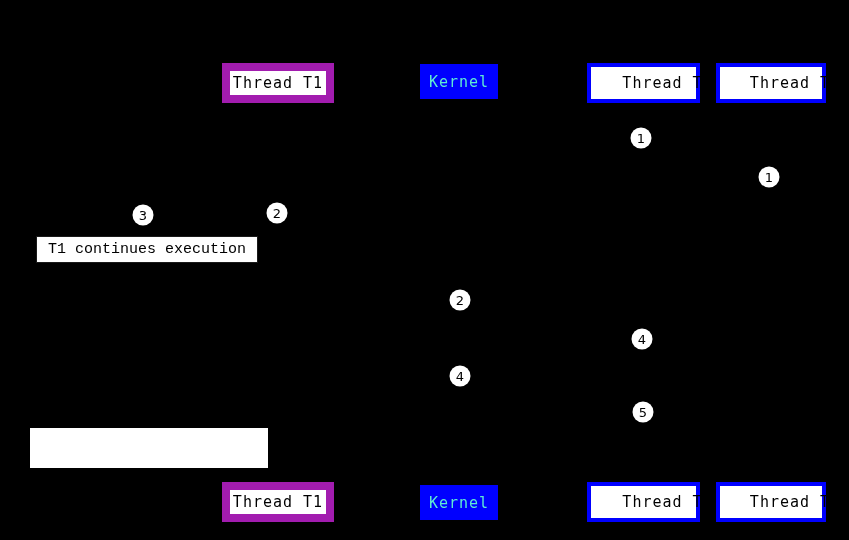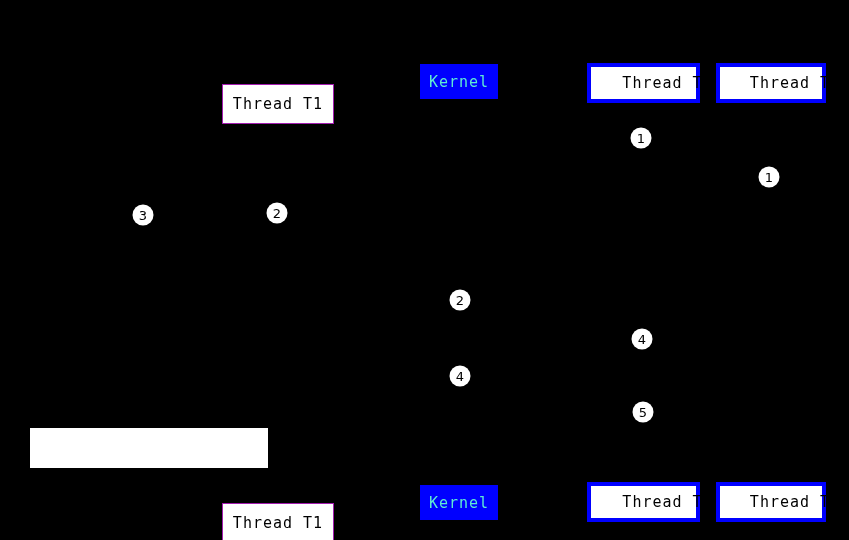--- a/index.html
+++ b/index.html
@@ -18,21 +18,21 @@
     background: #ffffff;
     color: #000000;
     display: flex;
     align-items: center;
     justify-content: center;
     font-size: 15px;
     font-family: "DejaVu Sans Mono", monospace;
     letter-spacing: 1px;
     white-space: nowrap;
   }
-  .box.red-border  { border: 1px solid #a21caf; margin-top: 21px; }
+  .box.red-border  { border: 8px solid #a21caf; }
   .box.blue-border { border: 4px solid #0000ff; padding-left: 48px; }
   .box.kernel { background: #0000ff; color: #5eead4; border: none; }
 
   
   .t1-top     { left: 222px; top: 63px;  width: 112px; height: 40px; }
   .kernel-top { left: 420px; top: 64px;  width: 78px;  height: 35px; }
   .t2-top     { left: 587px; top: 63px;  width: 113px; height: 40px; }
   .t3-top     { left: 716px; top: 63px;  width: 110px; height: 40px; }
   
   .t1-bot     { left: 222px; top: 482px; width: 112px; height: 40px; }
@@ -96,20 +96,21 @@
 
   <div class="marker m-1a">1</div>
   <div class="marker m-1b">1</div>
   <div class="marker m-2a">2</div>
   <div class="marker m-3">3</div>
   <div class="marker m-2b">2</div>
   <div class="marker m-4a">4</div>
   <div class="marker m-4b">4</div>
   <div class="marker m-5">5</div>
 
+  <div class="note">T1 continues execution</div>
 
   <div class="blank-rect"></div>
 
   <div class="box red-border t1-bot">Thread T1</div>
   <div class="box kernel kernel-bot">Kernel</div>
   <div class="box blue-border t2-bot">Thread T2</div>
   <div class="box blue-border t3-bot">Thread T3</div>
 
 </div>
 

